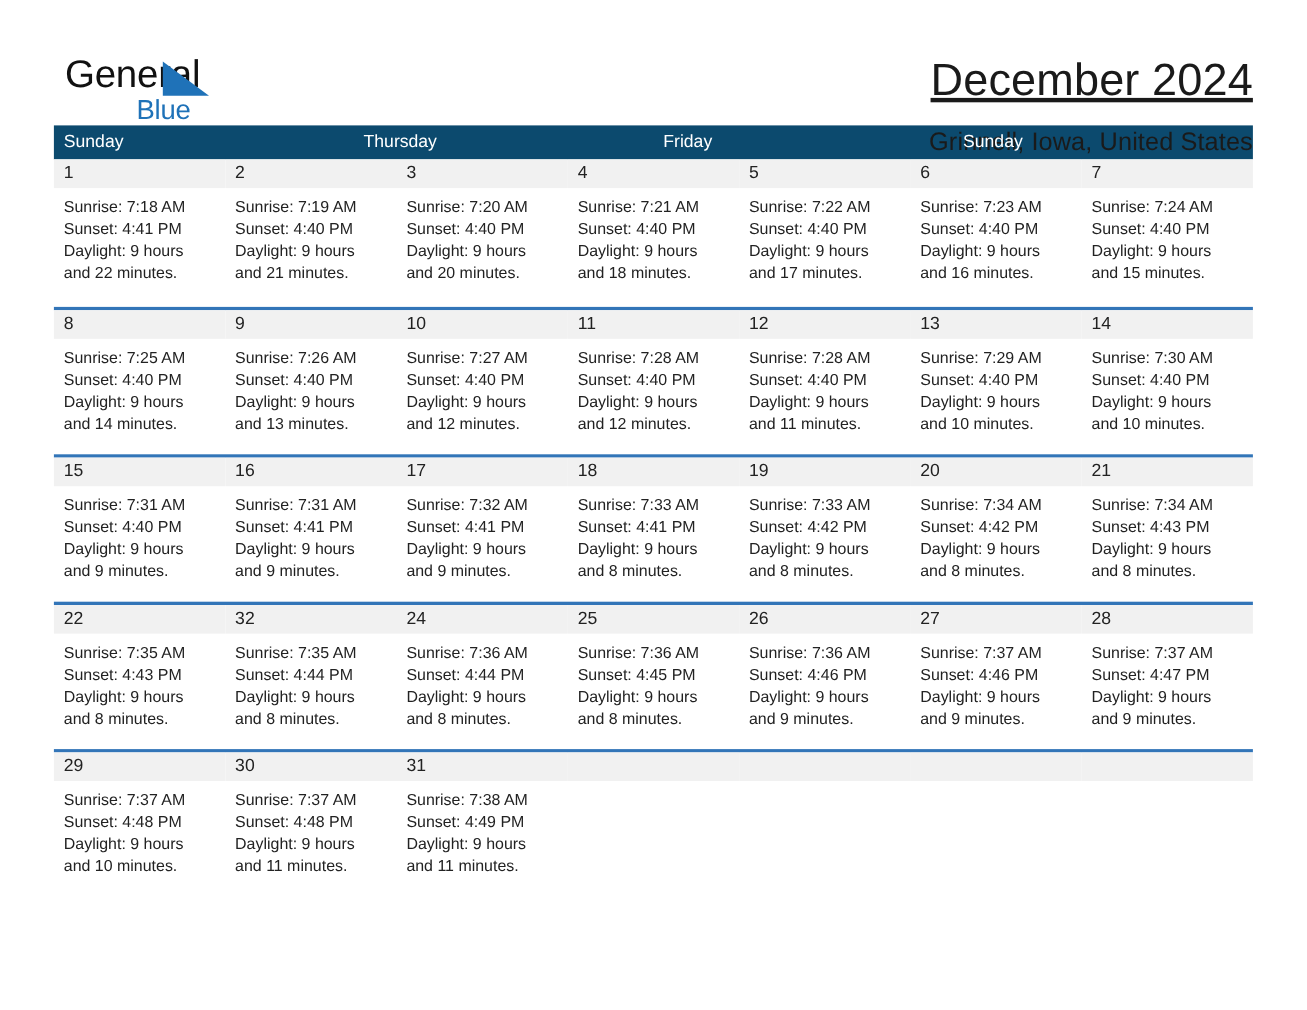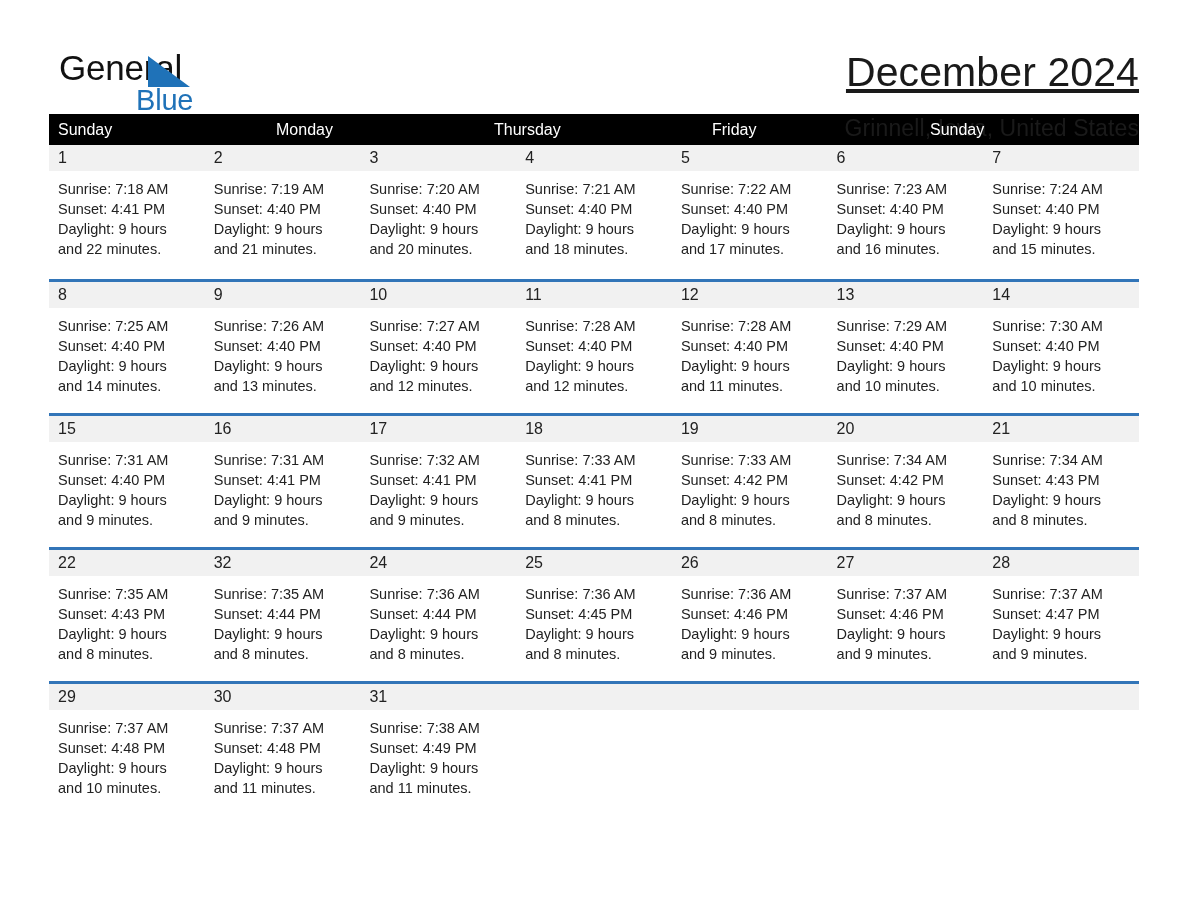--- a/index.html
+++ b/index.html
@@ -50,23 +50,23 @@
     position: absolute;
     left: 99px;
     top: 8px;
     width: 0;
     height: 0;
     border-left: 42px solid #1f72b8;
     border-top: 31px solid transparent;
   }
   .logo-blue {
     position: absolute;
-    left: 87px;
+    left: 75px;
     top: 32px;
-    font-size: 29px;
+    font-size: 25px;
     letter-spacing: -0.2px;
     color: #1f72b8;
     line-height: 40px;
   }
   .title-block {
     text-align: right;
     padding-top: 0px;
   }
   .month-title {
     font-size: 41px;
@@ -85,21 +85,21 @@
     letter-spacing: 0.1px;
   }
 
   
   .calendar {
     margin-top: 14px;
     width: 1090px;
   }
   .weekday-row {
     display: flex;
-    background: #000000;
+    background: #0c4a6e;
     height: 31px;
   }
   .weekday {
     flex: 1 1 0;
     min-width: 0;
     color: #ffffff;
     font-size: 16px;
     line-height: 31px;
     padding-left: 9px;
     box-sizing: border-box;
@@ -162,21 +162,20 @@
     <div class="title-block">
       <h1 class="month-title">December 2024</h1>
       <div class="location">Grinnell, Iowa, United States</div>
     </div>
 
   </div>
 
   <div class="calendar">
     <div class="weekday-row" id="weekday-row">
         <div class="weekday">Sunday</div>
-        <div class="weekday">Monday</div>
         <div class="weekday">Thursday</div>
         <div class="weekday">Friday</div>
         <div class="weekday">Sunday</div>
       </div>
     <div id="weeks-container">
         <div class="week-row">
           <div class="day-cell">
             <div class="day-num">1</div>
             <div class="day-body">
               <div>Sunrise: 7:18 AM</div>

